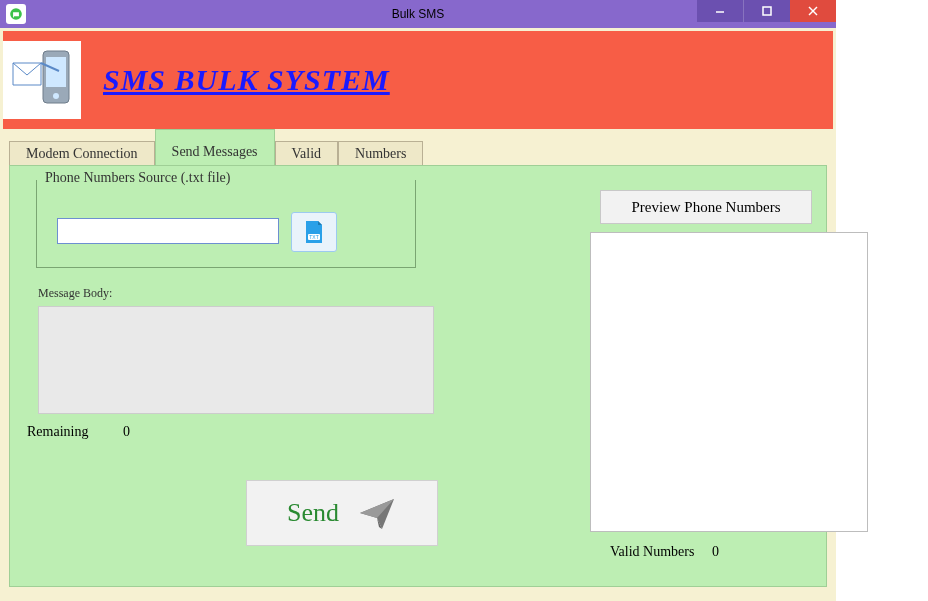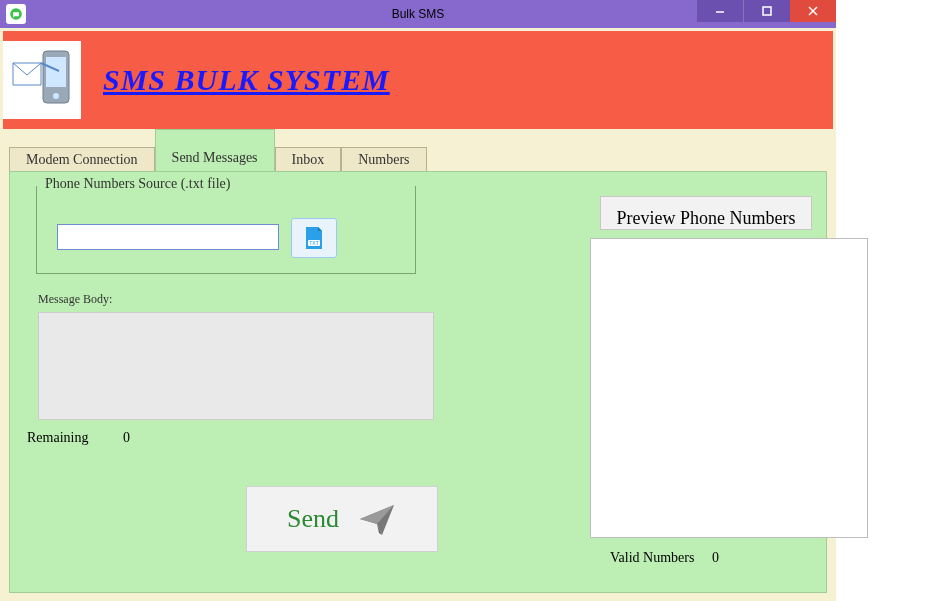--- a/index.html
+++ b/index.html
@@ -93,21 +93,21 @@
     font-size: 30px;
     font-style: italic;
     font-weight: bold;
     color: #1a1aff;
     text-decoration: underline;
     letter-spacing: 1px;
   }
 
   .tabstrip {
     display: flex;
-    margin-top: 16px;
+    margin-top: 10px;
     padding-left: 6px;
     align-items: flex-end;
     height: 26px;
   }
   .tab {
     border: 1px solid #b9b094;
     border-bottom: none;
     background: #eee8c8;
     padding: 4px 16px;
     font-size: 14px;
@@ -115,21 +115,21 @@
     font-family: "Times New Roman", serif;
     margin-right: 0;
     cursor: pointer;
     position: relative;
     top: 1px;
   }
   .tab.active {
     background: #bdeeb3;
     border-color: #9fcf96;
     top: 0;
-    padding-top: 20px;
+    padding-top: 14px;
     padding-bottom: 5px;
     z-index: 2;
   }
 
   .tabpanel {
     border: 1px solid #9fcf96;
     background: #bdeeb3;
     height: 422px;
     margin: 0 6px 0 6px;
     position: relative;
@@ -249,24 +249,24 @@
 
   .preview-btn {
     position: absolute;
     left: 590px;
     top: 24px;
     width: 210px;
     height: 32px;
     background: #f2f2f2;
     border: 1px solid #c8c8c8;
     display: flex;
-    align-items: flex-end;
-    justify-content: center;
-    font-family: "Times New Roman", serif;
-    font-size: 18px;
+    align-items: center;
+    justify-content: center;
+    font-family: "Times New Roman", serif;
+    font-size: 15px;
     cursor: pointer;
   }
 
   .preview-list {
     position: absolute;
     left: 580px;
     top: 66px;
     width: 278px;
     height: 300px;
     background: #fff;
@@ -333,21 +333,21 @@
           <path d="M6 18 L20 30 L34 18" fill="none" stroke="#5a89c7" stroke-width="1"></path>
           <path d="M34 18 L52 26" stroke="#5a89c7" stroke-width="2" fill="none"></path>
         </svg>
       </div>
       <div class="banner-title">SMS BULK SYSTEM</div>
     </div>
 
     <div class="tabstrip">
       <div class="tab">Modem Connection</div>
       <div class="tab active">Send Messages</div>
-      <div class="tab">Inbox</div>
+      <div class="tab">Valid</div>
       <div class="tab">Numbers</div>
     </div>
 
     <div class="tabpanel">
 
       <div class="groupbox">
         <div class="group-legend">Phone Numbers Source (.txt file)</div>
         <input class="file-input" type="text" value="" style="">
         <div class="file-btn">
           <svg width="26" height="26" viewBox="0 0 26 26">

